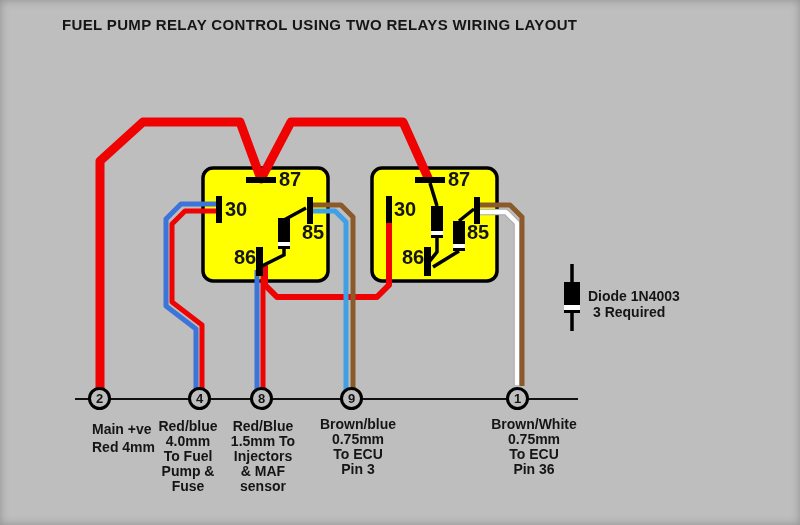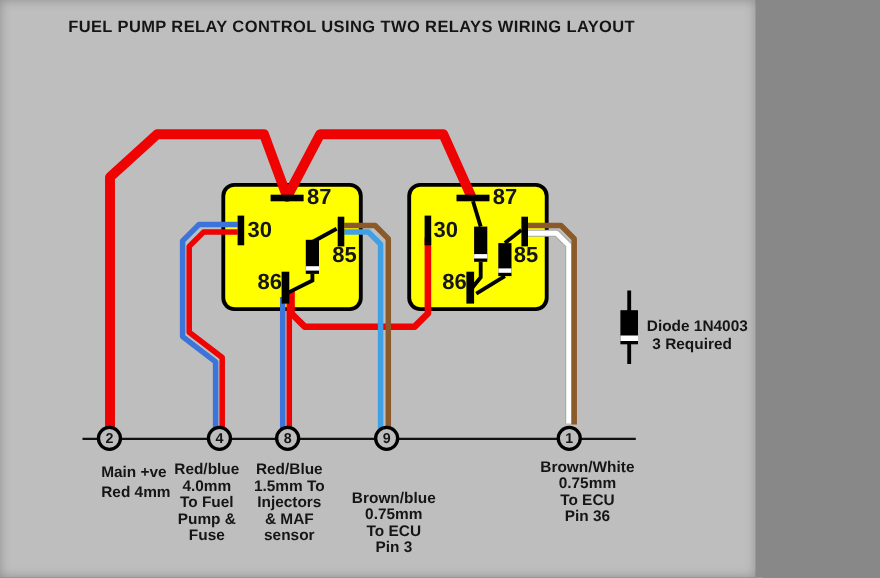--- a/index.html
+++ b/index.html
@@ -1,17 +1,17 @@
 <!DOCTYPE html>
 <html><head>
 <meta charset="utf-8">
 <style>
   html,body{margin:0;padding:0;background:#888;}
   .stage{
-    position:relative;width:687px;height:525px;overflow:hidden;
+    position:relative;width:800px;height:525px;overflow:hidden;
     background:#BEBEBE;
     font-family:"Liberation Sans","DejaVu Sans",sans-serif;
     color:#151515;
     box-shadow:inset 0 0 10px rgba(0,0,0,.25);
   }
   .stage svg{position:absolute;left:0;top:0;}
   .abs{position:absolute;white-space:nowrap;}
   .title{font-size:15px;font-weight:bold;letter-spacing:.35px;}
   .pin-label{font-size:20px;font-weight:bold;line-height:20px;}
   .term{
@@ -130,21 +130,21 @@
     <div>Pump &amp;</div>
     <div>Fuse</div>
   </div>
   <div class="tlabel" style="left:208px;top:419px;">
     <div>Red/Blue</div>
     <div>1.5mm To</div>
     <div>Injectors</div>
     <div>&amp; MAF</div>
     <div>sensor</div>
   </div>
-  <div class="tlabel" style="left:303px;top:417px;margin-top:28px;">
+  <div class="tlabel" style="left:303px;top:417px;">
     <div>Brown/blue</div>
     <div>0.75mm</div>
     <div>To ECU</div>
     <div>Pin 3</div>
   </div>
   <div class="tlabel" style="left:479px;top:417px;">
     <div>Brown/White</div>
     <div>0.75mm</div>
     <div>To ECU</div>
     <div>Pin 36</div>

